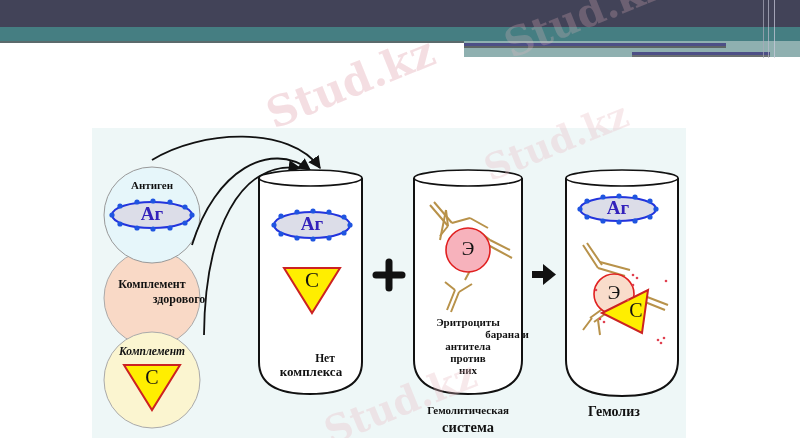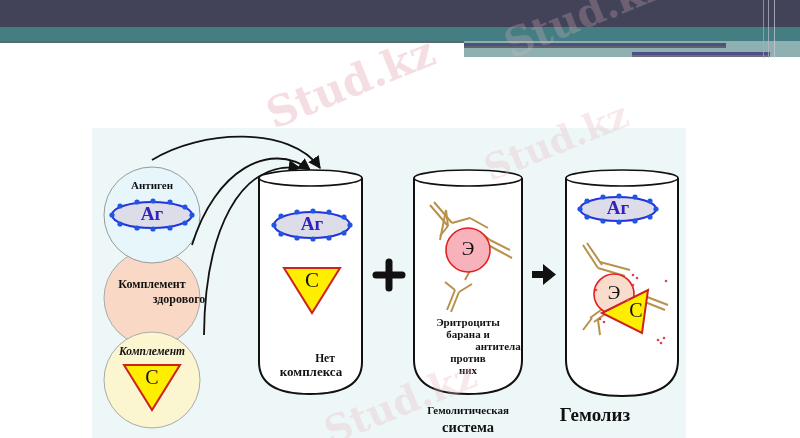--- a/index.html
+++ b/index.html
@@ -186,28 +186,28 @@
 <div class="lbl" style="left:102px;top:345px;width:100px;font-size:11.5px;font-style:italic;">Комплемент</div>
 <div class="lbl" style="left:138px;top:367px;width:28px;font-size:20px;font-weight:normal;">С</div>
 
 <div class="lbl" style="left:292px;top:214px;width:40px;font-size:19px;color:#3322bb;">Аг</div>
 <div class="lbl" style="left:298px;top:269px;width:28px;font-size:21px;font-weight:normal;">С</div>
 <div class="lbl" style="left:276px;top:352px;width:98px;font-size:11.5px;">Нет</div>
 <div class="lbl" style="left:262px;top:365px;width:98px;font-size:13px;">комплекса</div>
 
 <div class="lbl" style="left:454px;top:239px;width:28px;font-size:19px;font-weight:normal;">Э</div>
 <div class="lbl" style="left:416px;top:317px;width:104px;font-size:11px;">Эритроциты</div>
-<div class="lbl" style="left:416px;top:329px;width:104px;font-size:11px;">барана и</div>
-<div class="lbl" style="left:416px;top:341px;width:104px;font-size:11px;padding-left:30px;">антитела</div>
+<div class="lbl" style="left:416px;top:329px;width:104px;font-size:11px;padding-left:39px;">барана и</div>
+<div class="lbl" style="left:416px;top:341px;width:104px;font-size:11px;">антитела</div>
 <div class="lbl" style="left:416px;top:353px;width:104px;font-size:11px;">против</div>
 <div class="lbl" style="left:416px;top:365px;width:104px;font-size:11px;">них</div>
 <div class="lbl" style="left:396px;top:405px;width:144px;font-size:11px;">Гемолитическая</div>
 <div class="lbl" style="left:396px;top:420px;width:144px;font-size:14.5px;">система</div>
 
 <div class="lbl" style="left:598px;top:198px;width:40px;font-size:19px;color:#3322bb;">Аг</div>
 <div class="lbl" style="left:600px;top:283px;width:28px;font-size:19px;font-weight:normal;">Э</div>
 <div class="lbl" style="left:622px;top:300px;width:28px;font-size:20px;font-weight:normal;">С</div>
-<div class="lbl" style="left:543px;top:405px;width:104px;font-size:19px;">Гемолиз</div>
+<div class="lbl" style="left:562px;top:405px;width:104px;font-size:14px;">Гемолиз</div>
 
 <div class="watermark" style="left:262px;top:58px;font-size:42px;">Stud.kz</div>
 <div class="watermark" style="left:500px;top:-10px;font-size:40px;opacity:.25;">Stud.kz</div>
 <div class="watermark" style="left:480px;top:120px;font-size:36px;opacity:.3;">Stud.kz</div>
 <div class="watermark" style="left:320px;top:380px;font-size:38px;opacity:.3;">Stud.kz</div>
 
 </body></html>

